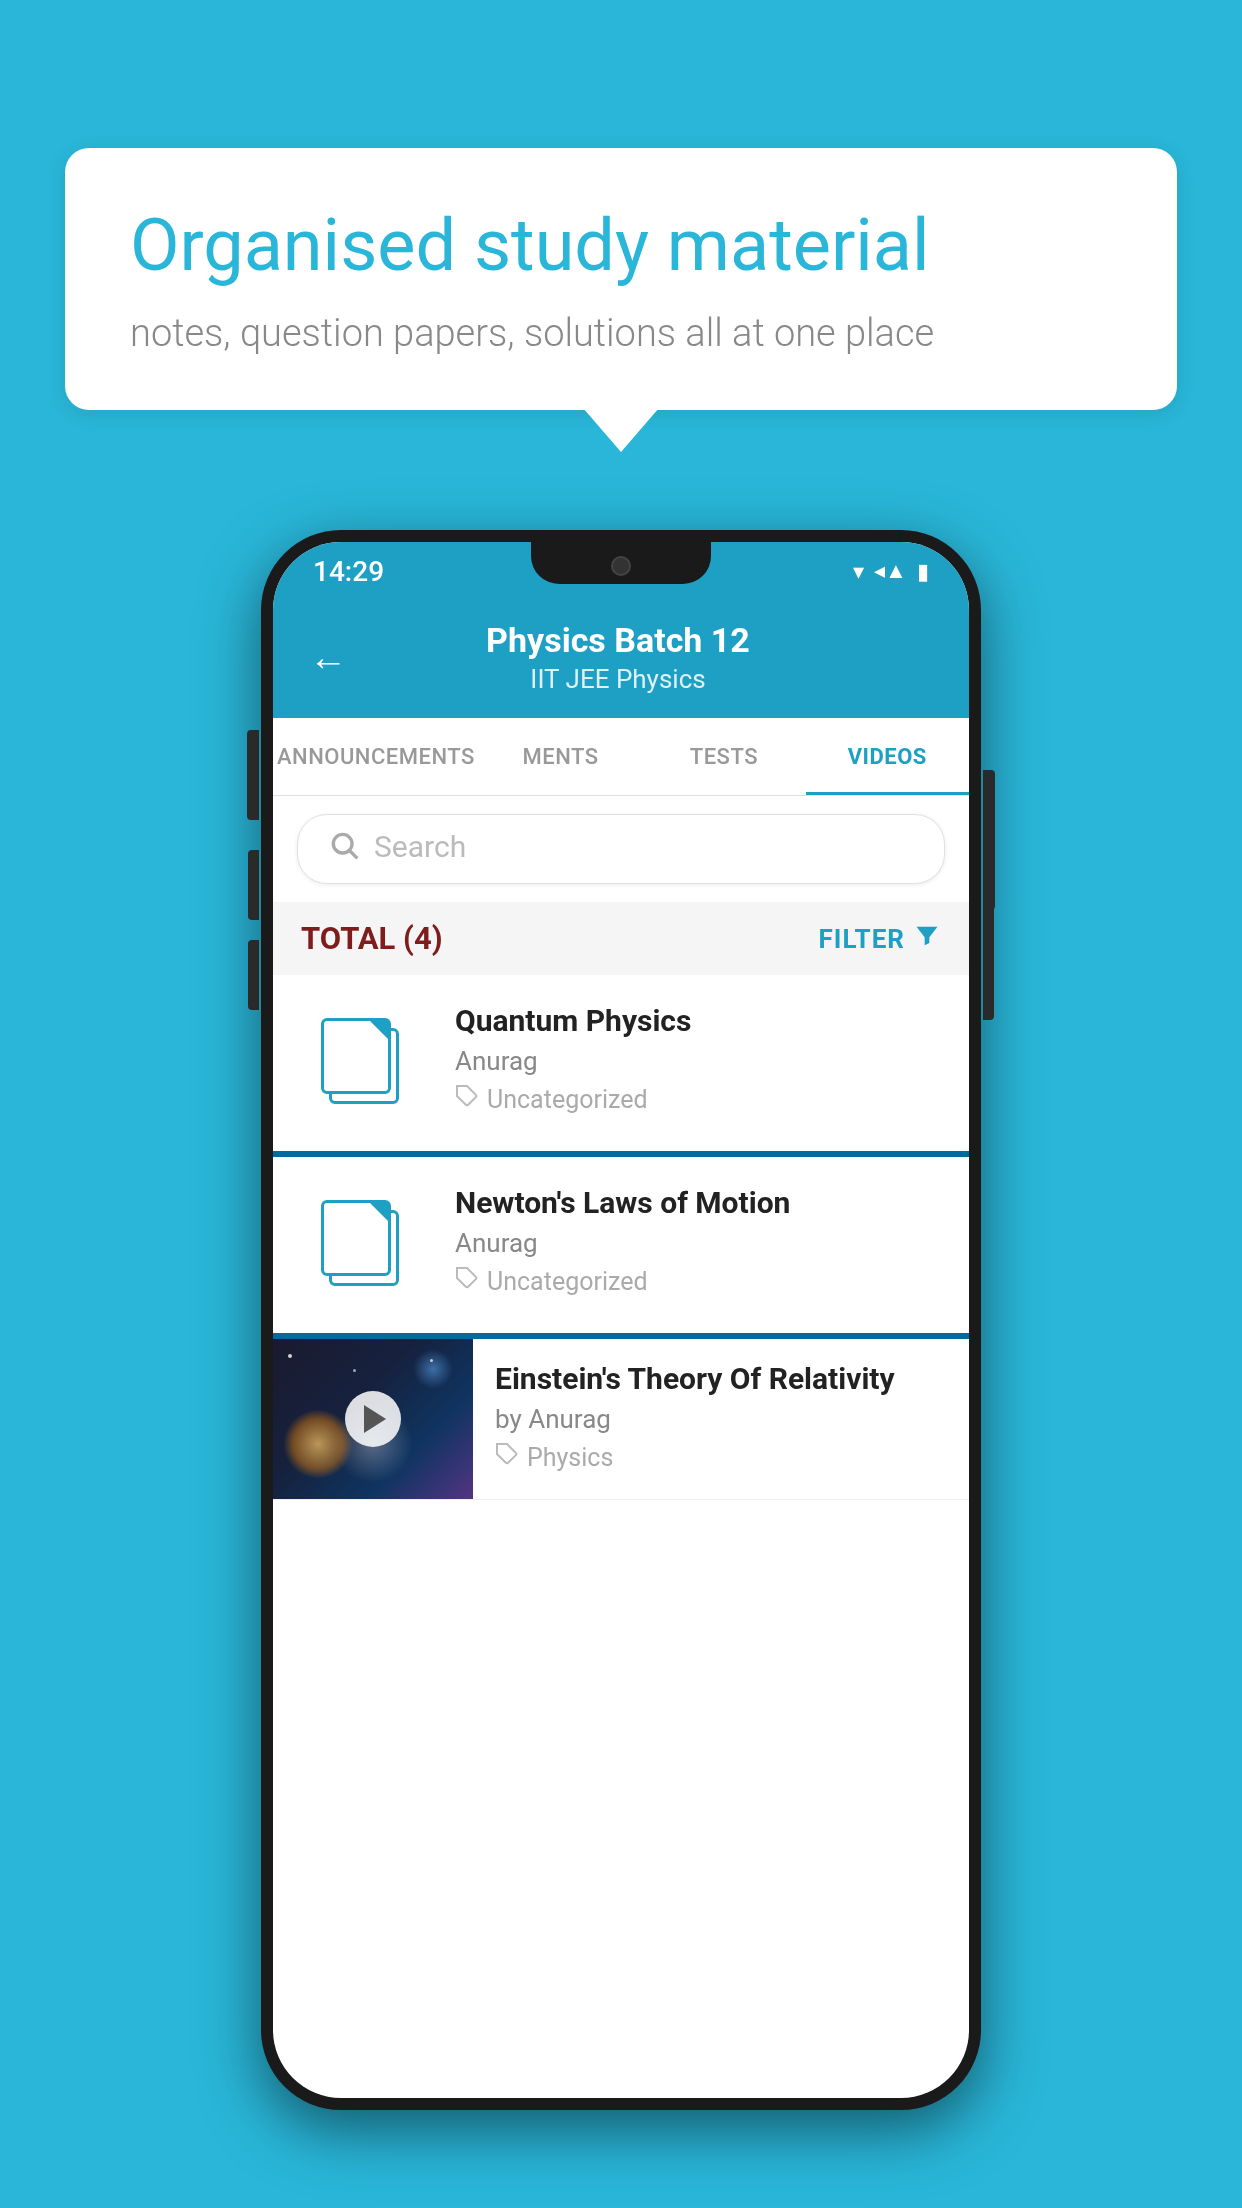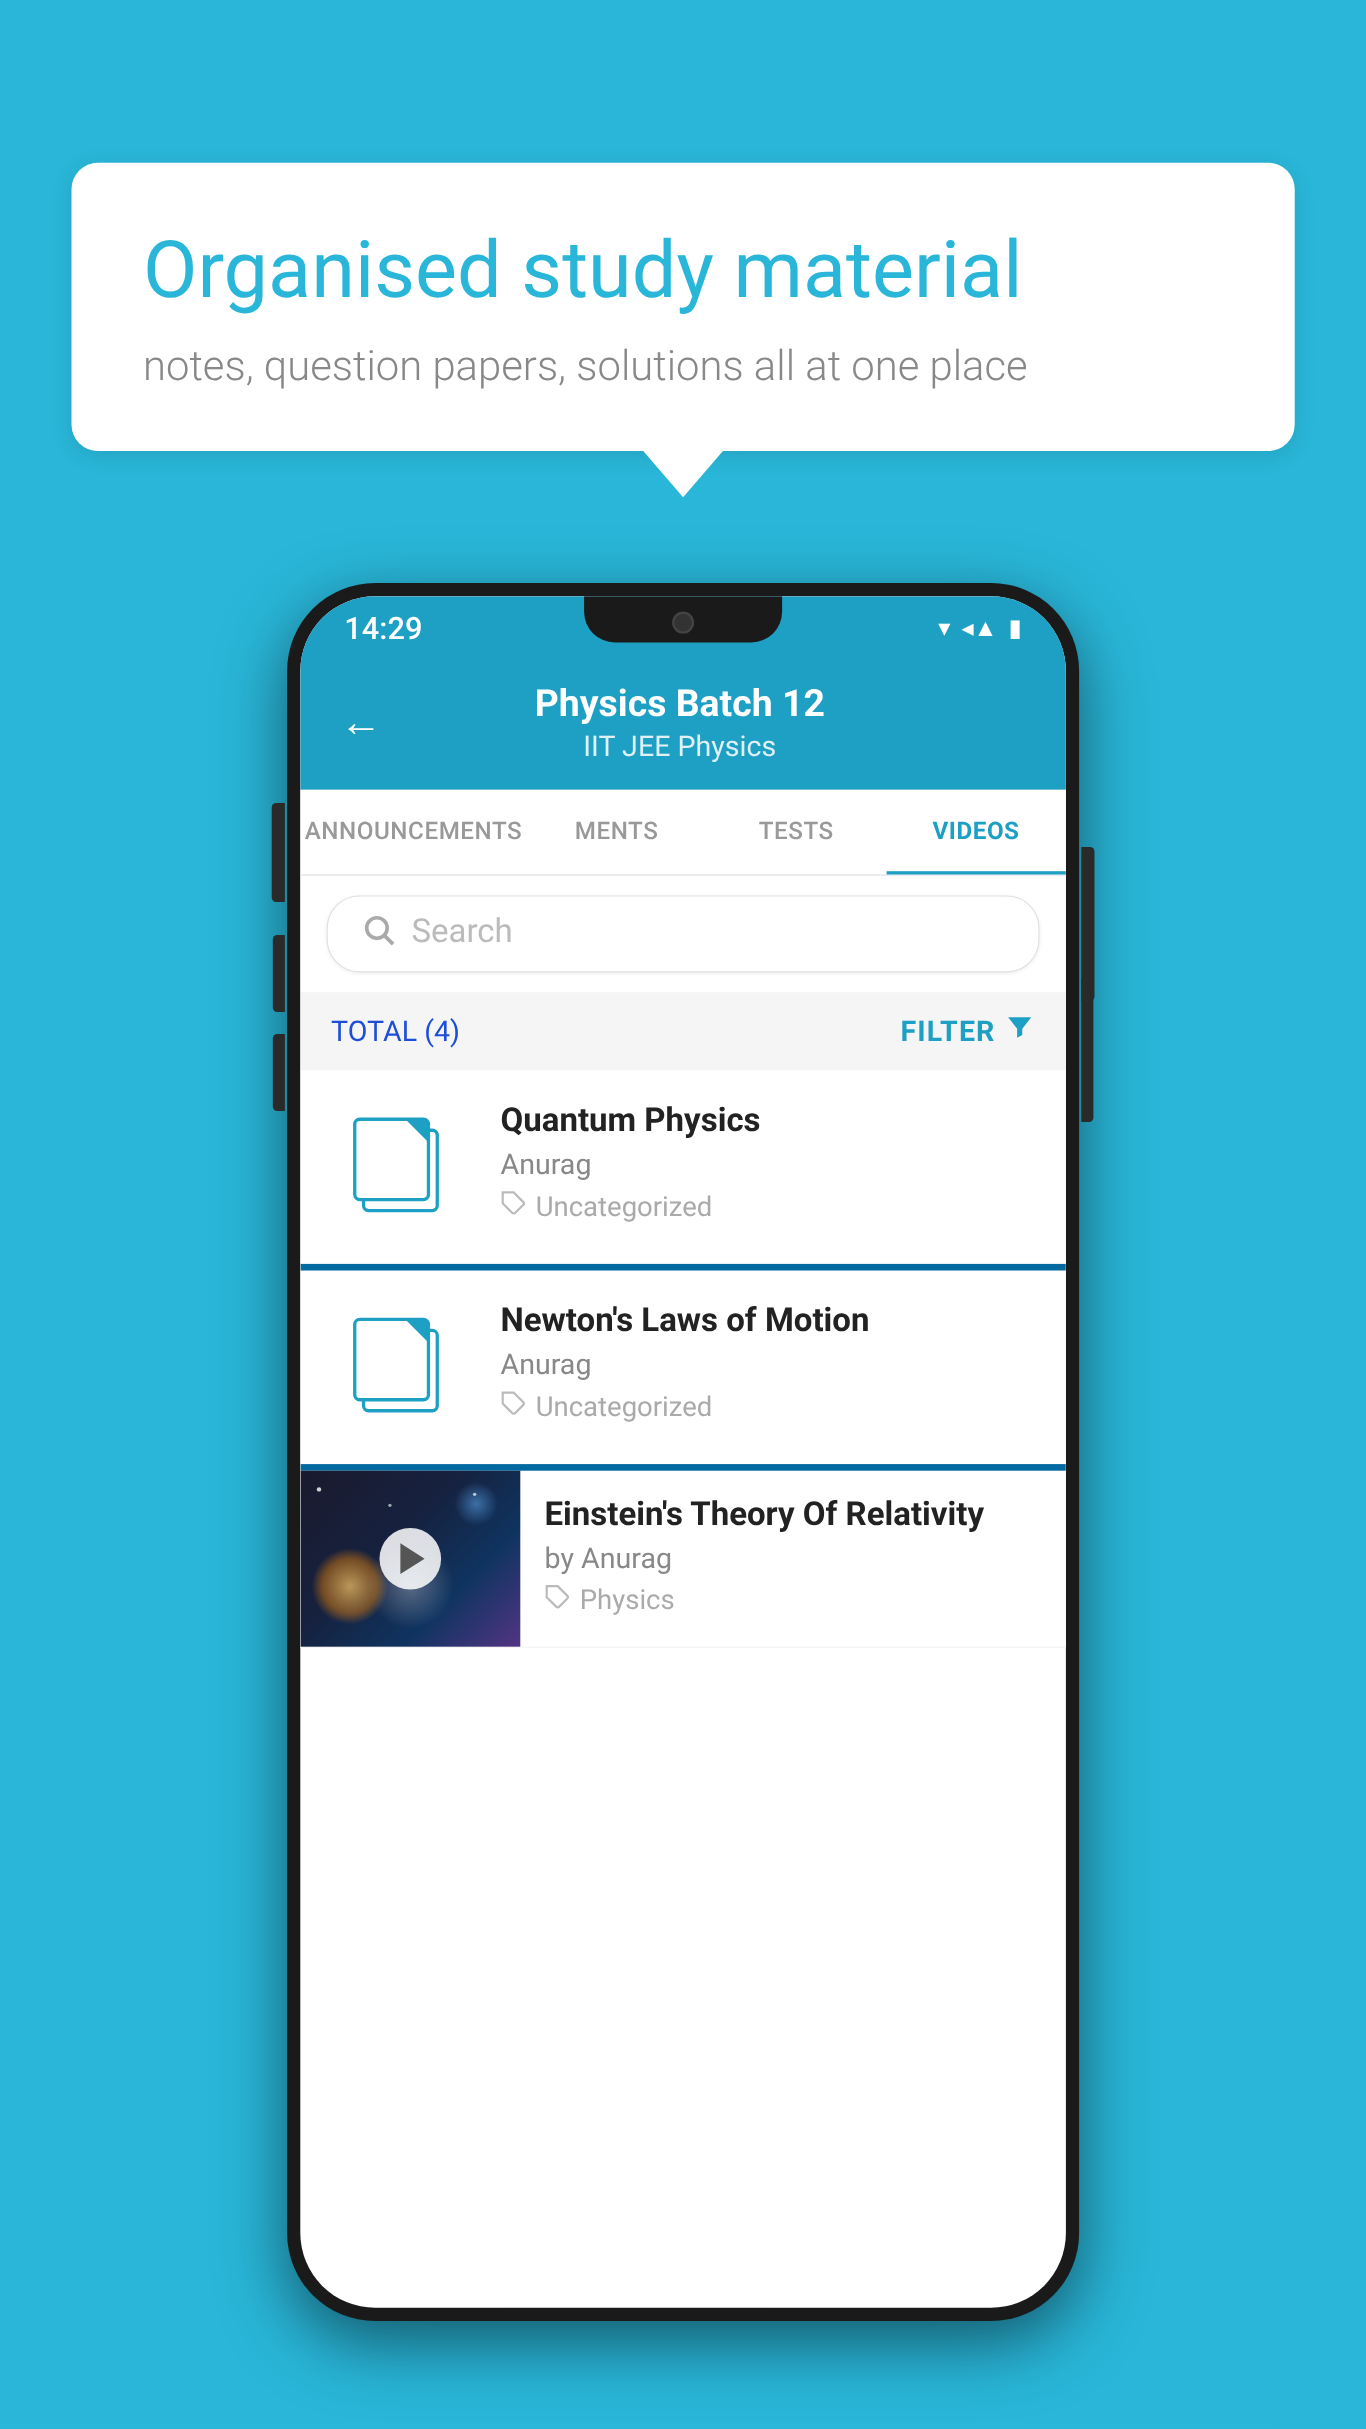--- a/index.html
+++ b/index.html
@@ -260,23 +260,23 @@
     
     .filter-bar {
       background: #f5f5f5;
       padding: 18px 28px;
       display: flex;
       align-items: center;
       justify-content: space-between;
     }
 
     .total-label {
-      font-size: 26px;
-      color: #1d4ed8;
-      font-weight: 400;
+      font-size: 31px;
+      color: #7f1d1d;
+      font-weight: 700;
     }
 
     .filter-btn {
       display: flex;
       align-items: center;
       gap: 8px;
       color: #1e9fc4;
       font-size: 26px;
       font-weight: 700;
       letter-spacing: 1px;

